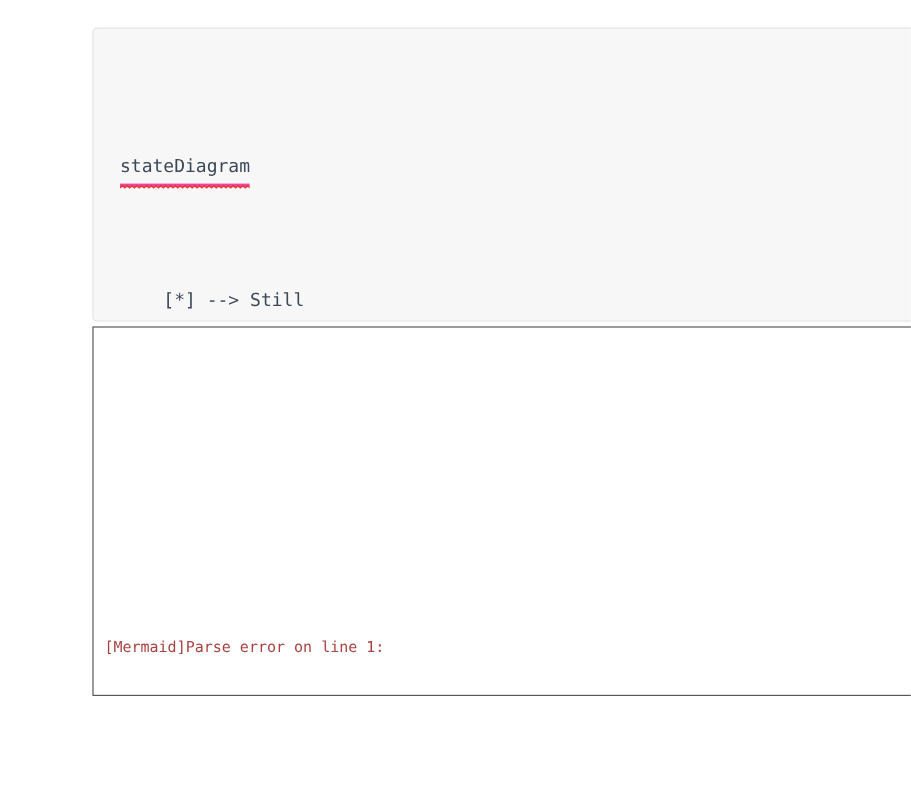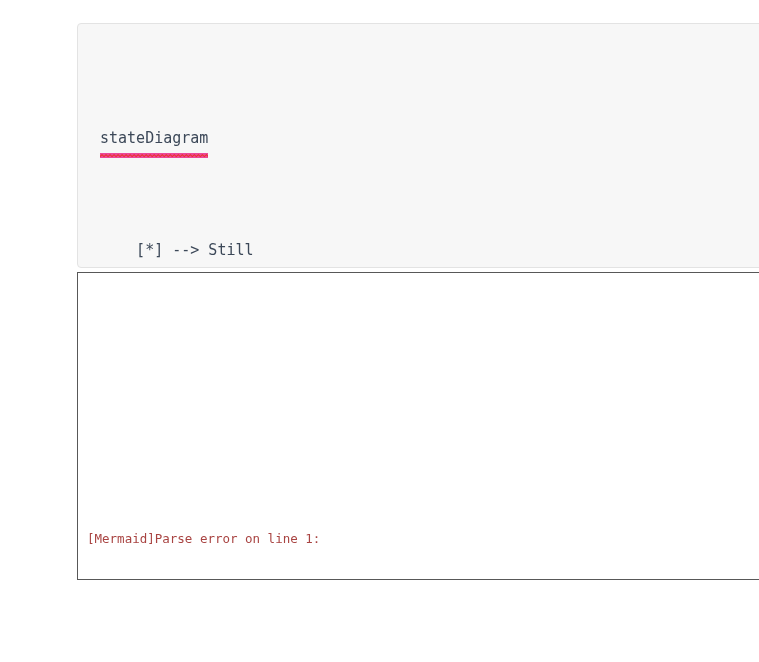--- a/index.html
+++ b/index.html
@@ -52,21 +52,21 @@
   .code-line {
     display: block;
     height: 28px;
     white-space: pre;
   }
 
   
   .kw-misspelled {
     position: relative;
     display: inline-block;
-    border-bottom: 5px solid #ec4899;
+    border-bottom: 3px solid #ec4899;
     padding-bottom: 1px;
   }
   .kw-misspelled::after {
     content: "";
     position: absolute;
     left: 0;
     right: 0;
     bottom: -4px;
     height: 4px;
     background-image:

